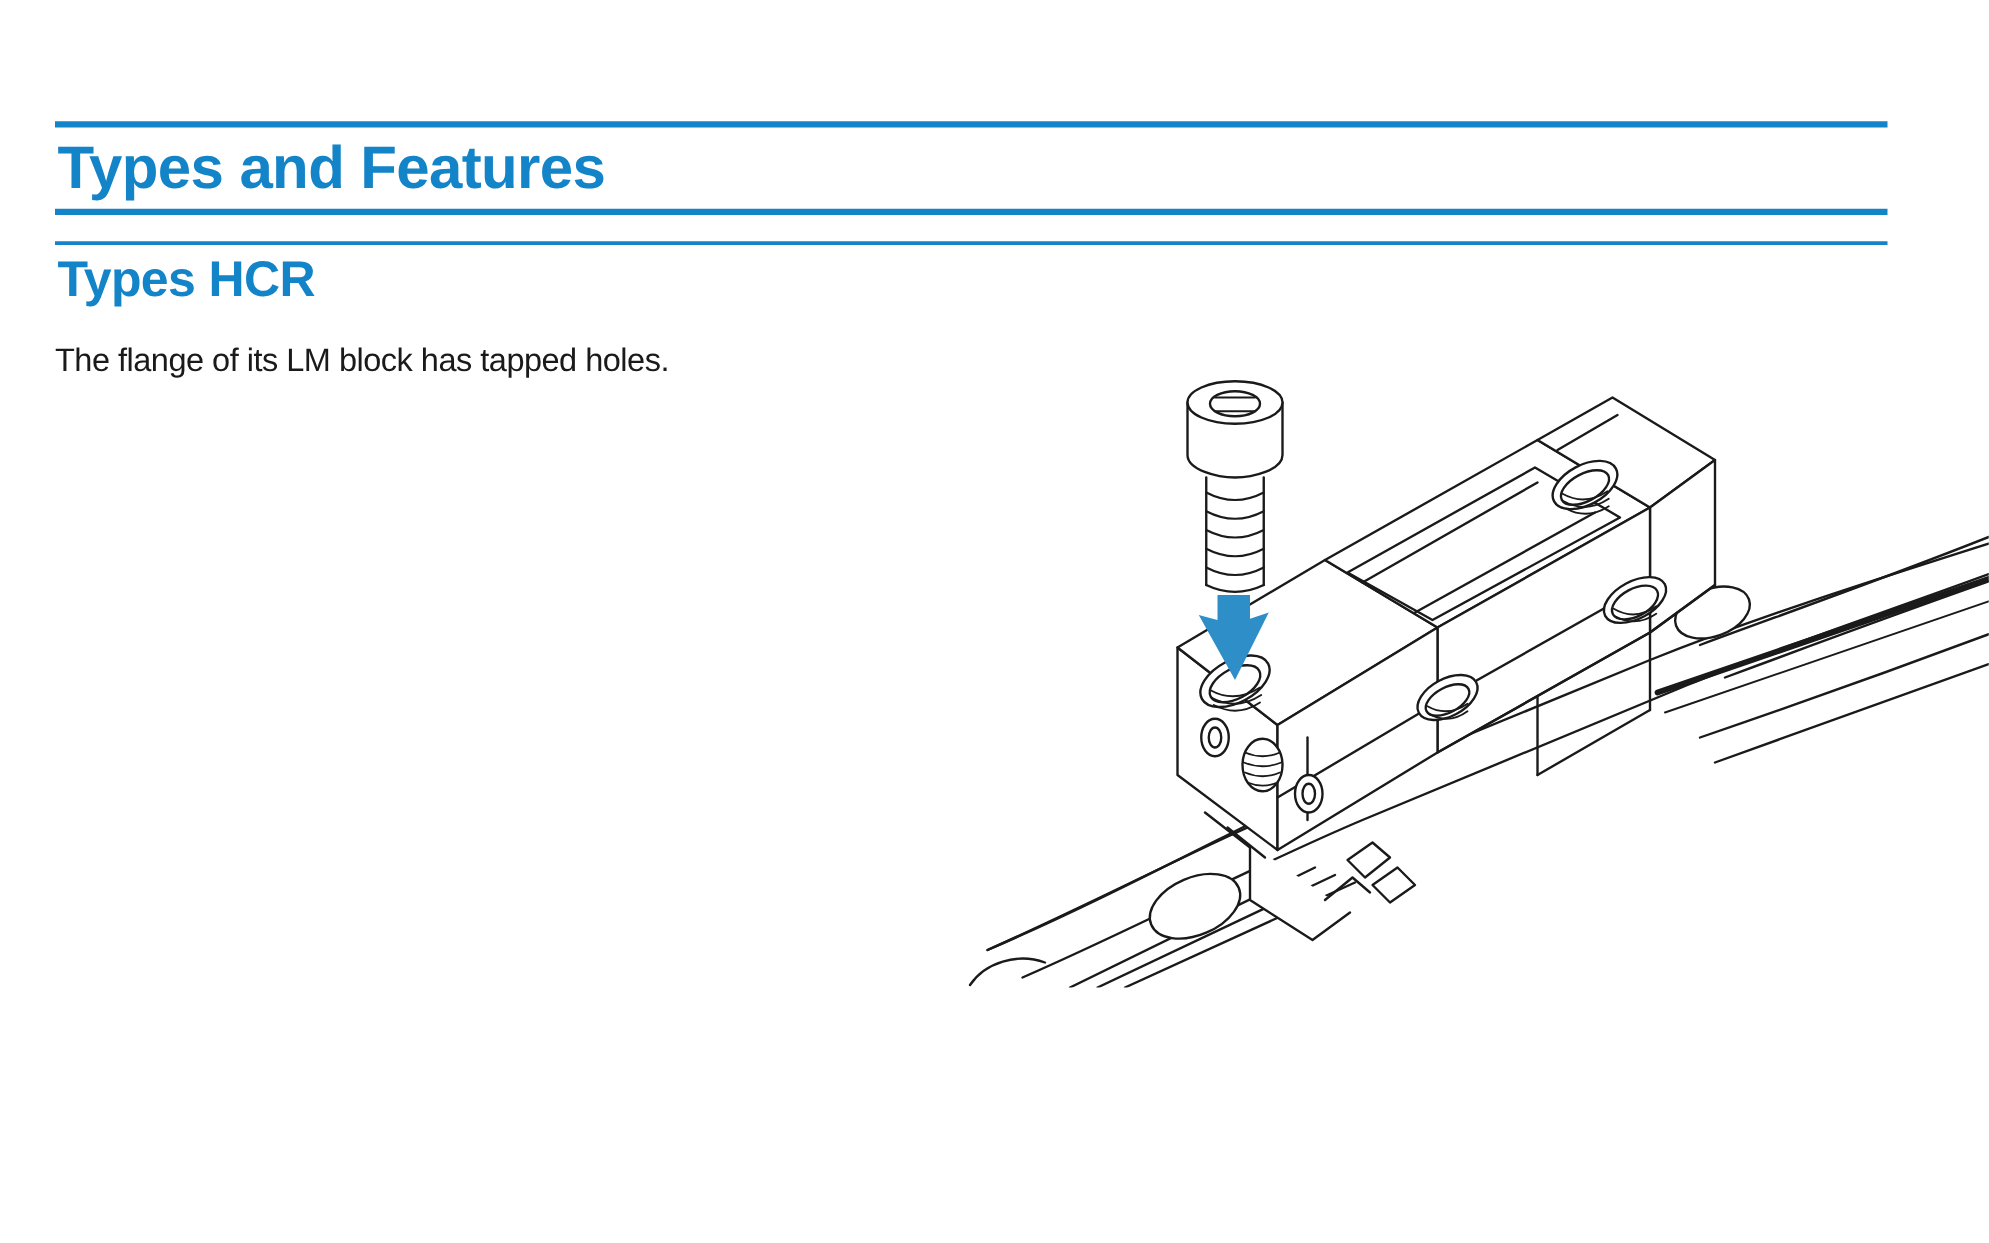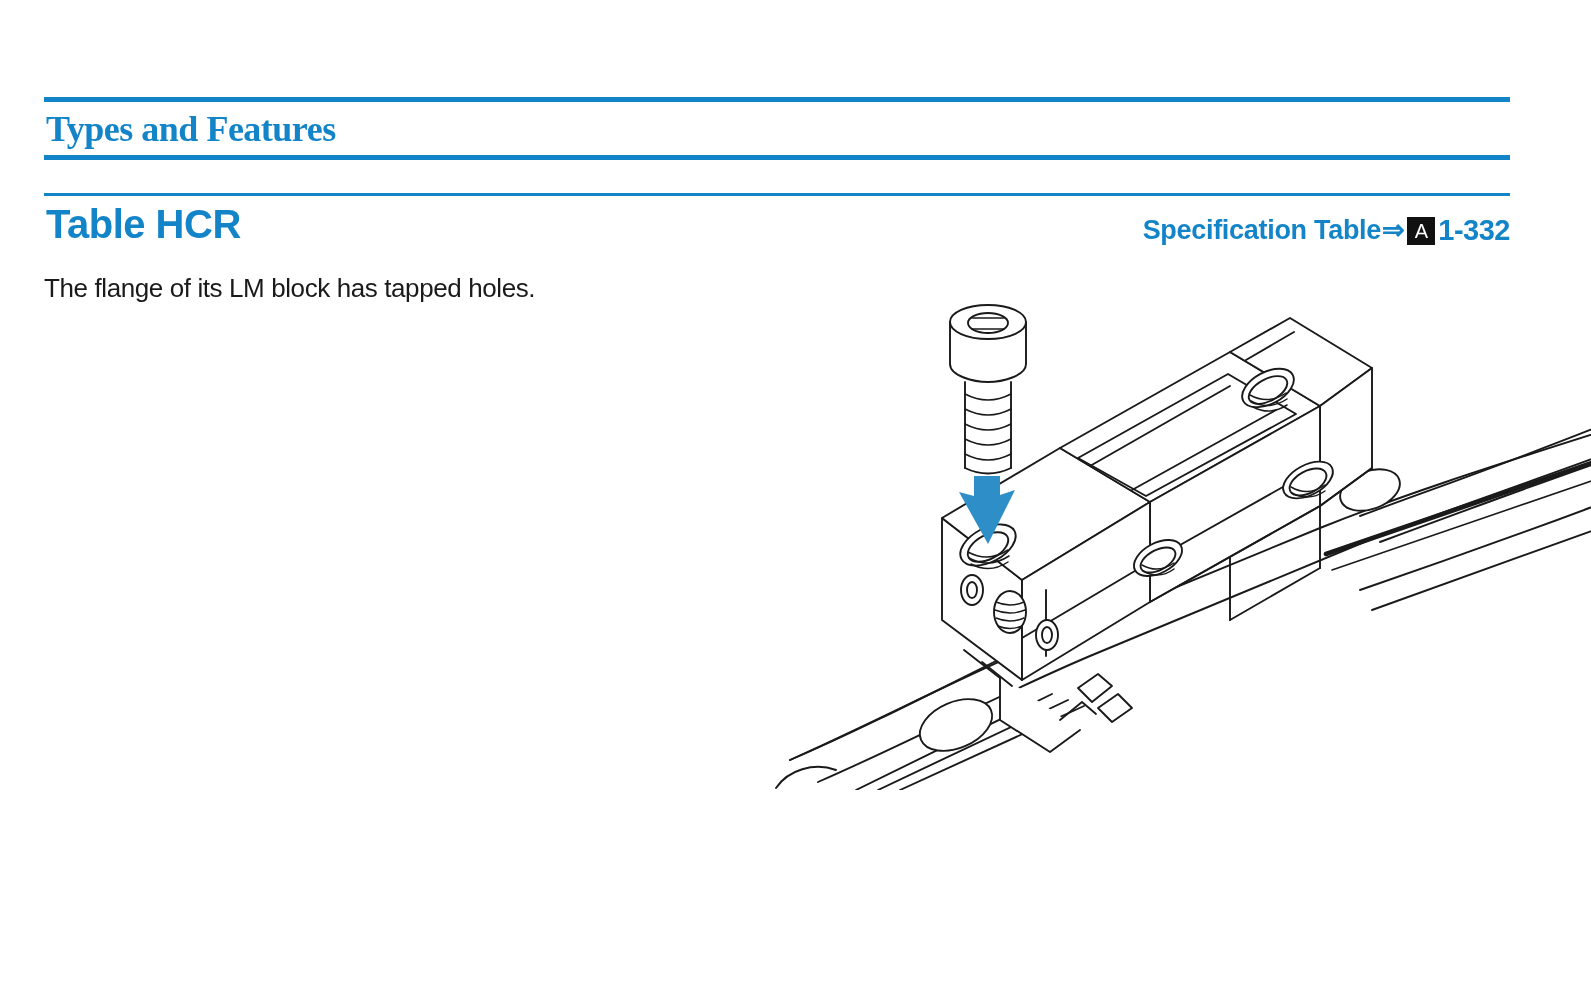--- a/index.html
+++ b/index.html
@@ -37,28 +37,27 @@
     height: 5px;
     background: #1484c8;
     width: 100%;
   }
   .rule-thin {
     height: 3px;
     background: #1484c8;
     width: 100%;
   }
   .section-title {
-    font-size: 36px;
+    font-size: 48px;
     font-weight: bold;
     color: #1484c8;
     letter-spacing: -0.5px;
     line-height: 1.0;
     padding: 9px 0 8px 2px;
     white-space: nowrap;
-    font-family: Liberation Serif, serif;
   }
 
   
   .model-head {
     position: absolute;
     left: 44px;
     top: 193px;
     width: 1466px;
   }
   .model-row {
@@ -145,28 +144,22 @@
 
   <div class="section-head">
     <div class="rule-thick"></div>
     <div class="section-title">Types and Features</div>
     <div class="rule-medium"></div>
   </div>
 
   <div class="model-head">
     <div class="rule-thin"></div>
     <div class="model-row">
-      <div class="model-title">Table HCR</div>
-
-      <div class="spec-ref">
-        <span>Specification Table</span>
-        <span class="arrow-glyph">⇒</span>
-        <span class="badge-a">A</span>
-        <span class="spec-page">1-332</span>
-      </div>
+      <div class="model-title">Types HCR</div>
+
     </div>
   </div>
 
   <div class="model-desc">The flange of its LM block has tapped holes.</div>
 
   <div class="illustration">
     <svg viewBox="0 0 840 500" xmlns="http://www.w3.org/2000/svg">
       <g fill="none" stroke="#1a1a1a" stroke-width="1.9" stroke-linejoin="round" stroke-linecap="round">
 
         <g>

